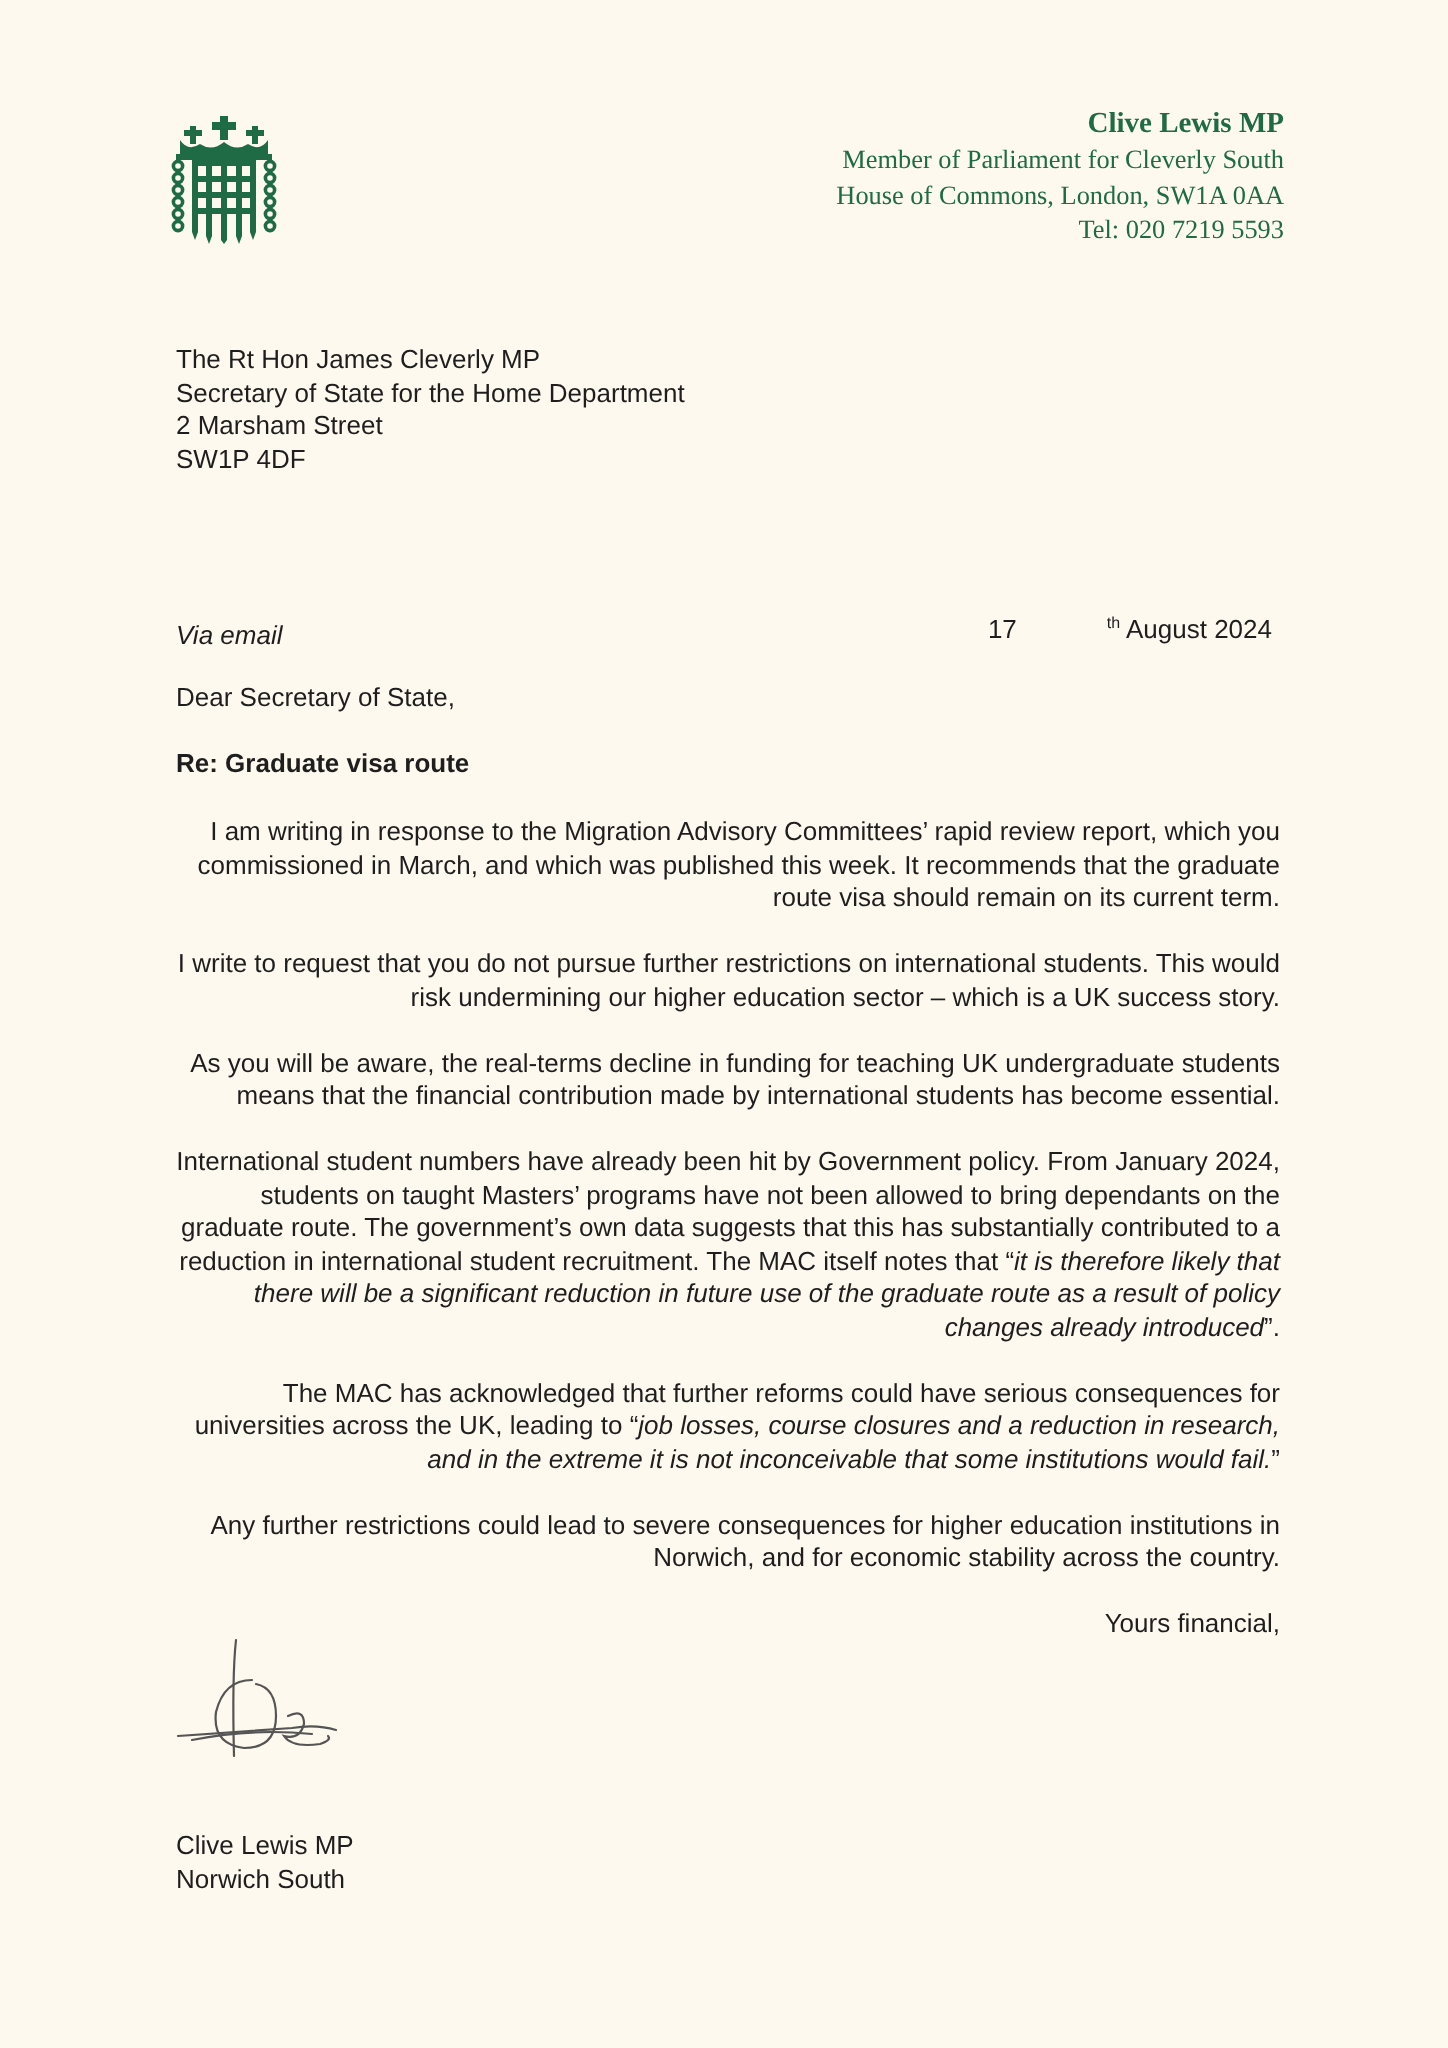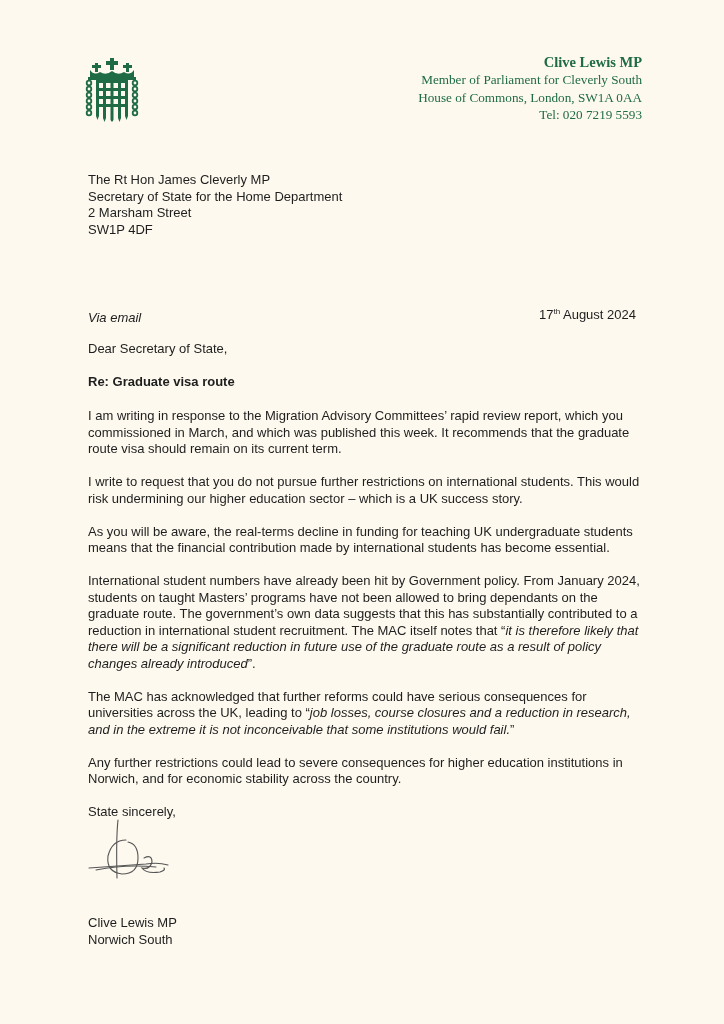--- a/index.html
+++ b/index.html
@@ -15,24 +15,24 @@
     position: absolute; right: 82px; top: 53px; text-align: right;
     font-family: "Liberation Serif", "DejaVu Serif", serif;
     color: #1f6b45; font-size: 13.2px; line-height: 17.5px;
   }
   .letterhead .name { font-weight: bold; font-size: 14.5px; line-height: 18px; }
   .text { font-size: 13px; line-height: 16.5px; }
   .abs { position: absolute; left: 88px; }
   .addr { top: 172px; }
   .via { top: 273px; font-style: italic; margin-top: 37px; }
   .date { position: absolute; right: 88px; top: 307px; }
-  .date sup { font-size: 8px; vertical-align: 5px; line-height: 0; }
+  .date sup { font-size: 8px; vertical-align: 5px; line-height: 0; padding-left: 45px; }
   .salutation { top: 341px; }
   .subject { top: 374px; font-weight: bold; }
-  .body { top: 408px; width: 552px; }
+  .body { top: 408px; width: 552px; text-align: right; }
   .body p { margin: 0 0 16.5px 0; }
   .body em { font-style: italic; }
   .sig { position: absolute; left: 86px; top: 818px; width: 96px; height: 72px; }
   .signoff { top: 915px; }
 </style>
 </head>
 <body>
 
 <div class="logo">
   <svg width="56" height="64" viewBox="0 0 56 64">
@@ -100,21 +100,21 @@
 <div class="abs salutation text">Dear Secretary of State,</div>
 <div class="abs subject text">Re: Graduate visa route</div>
 
 <div class="abs body text">
   <p>I am writing in response to the Migration Advisory Committees’ rapid review report, which you commissioned in March, and which was published this week. It recommends that the graduate route visa should remain on its current term.</p>
   <p>I write to request that you do not pursue further restrictions on international students. This would risk undermining our higher education sector – which is a UK success story.</p>
   <p>As you will be aware, the real-terms decline in funding for teaching UK undergraduate students means that the financial contribution made by international students has become essential.</p>
   <p><span>International student numbers have already been hit by Government policy. From January 2024, students on taught Masters’ programs have not been allowed to bring dependants on the graduate route. The government’s own data suggests that this has substantially contributed to a reduction in international student recruitment. The MAC itself notes that “</span><em>it is therefore likely that there will be a significant reduction in future use of the graduate route as a result of policy changes already introduced</em><span>”.</span></p>
   <p><span>The MAC has acknowledged that further reforms could have serious consequences for universities across the UK, leading to “</span><em>job losses, course closures and a reduction in research, and in the extreme it is not inconceivable that some institutions would fail.</em><span>”</span></p>
   <p>Any further restrictions could lead to severe consequences for higher education institutions in Norwich, and for economic stability across the country.</p>
-  <p>State sincerely,</p>
+  <p>Yours financial,</p>
 </div>
 
 <div class="sig">
   <svg width="96" height="72" viewBox="0 0 96 72">
     <g fill="none" stroke="#555" stroke-width="1.1" stroke-linecap="round">
       <path d="M32 2 Q30 20 31 60"></path>
       <path d="M40 22 Q26 22 22 38 Q20 54 36 56 Q52 56 52 40 Q52 26 42 24"></path>
       <path d="M3 50 Q30 48 60 46 Q72 44 82 47"></path>
       <path d="M10 52 Q40 46 70 49"></path>
       <path d="M58 40 Q66 36 66 44 Q64 52 56 50 Q60 56 74 54 Q80 52 78 50"></path>

